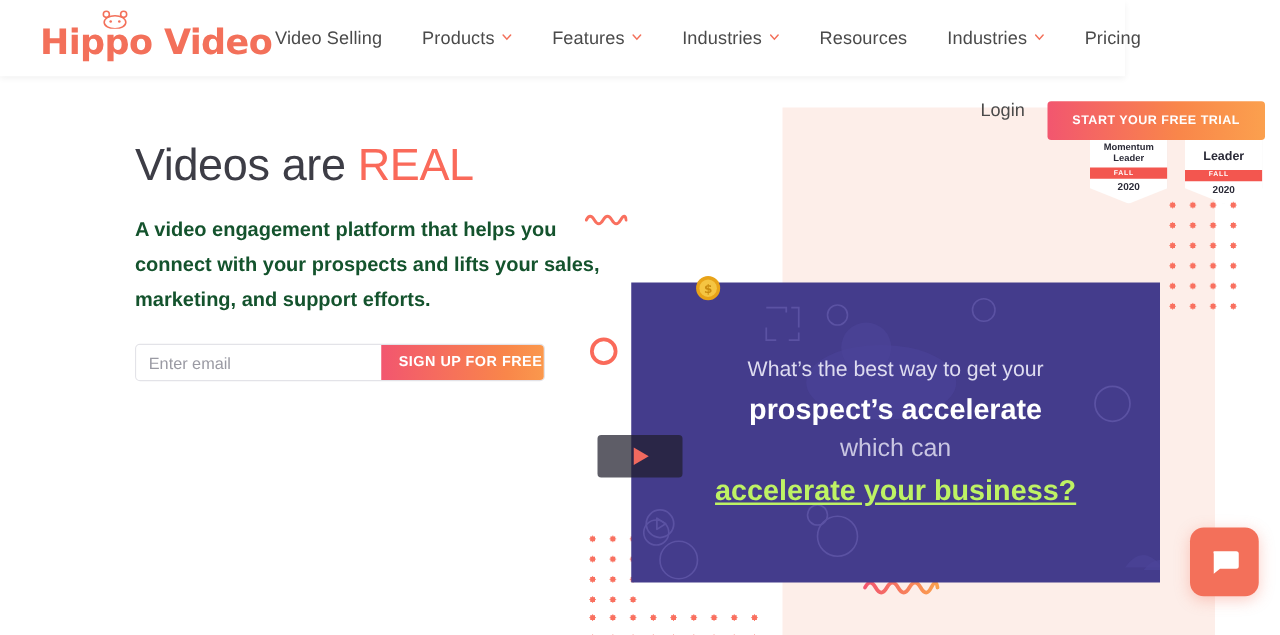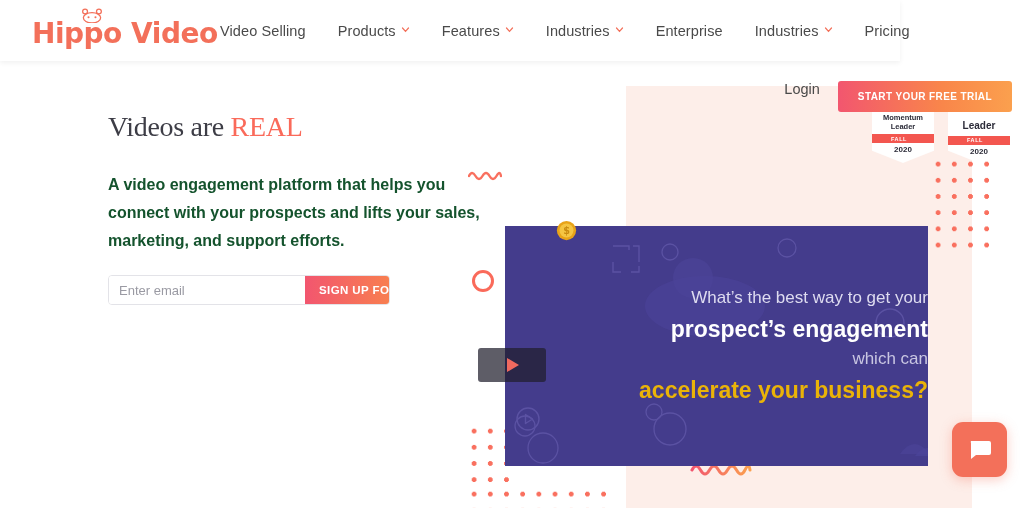--- a/index.html
+++ b/index.html
@@ -102,34 +102,34 @@
     letter-spacing:0.6px; padding:1.5px 0; margin:3px -4px 0 -4px;
     width:70px; position:relative; left:-4px;
   }
   .badge-year {
     font-size:8px; font-weight:bold; color:#2b2b38; margin-top:2px;
   }
 
   
   .headline {
     position:absolute; left:108px; top:50px;
-    font-size:28px; color:#3d3d46; font-weight:400;
+    font-size:36px; color:#3d3d46; font-weight:400;
     letter-spacing:-0.3px; white-space:nowrap;
-    font-family:Liberation Serif, serif;
+    font-family:Liberation Sans, sans-serif;
   }
   .headline .accent { color:#fa6a5a; }
   .subcopy {
     position:absolute; left:108px; top:110px; width:395px;
     font-size:16px; line-height:28px; color:#14532d;font-weight:bold;
   }
 
   
   .signup-form {
     position:absolute; left:108px; top:214px;
-    display:flex; width:282px; height:30px;
+    display:flex; width:328px; height:30px;
     border:1px solid #e3e3e8; border-radius:4px; overflow:hidden;
     background:#fff;
   }
   .email-input {
     flex:1; border:none; outline:none; padding:0 10px;
     font-size:13px; color:#53535c;
     font-family:"Liberation Sans", sans-serif;
     background:#fff;
   }
   .email-input::placeholder { color:#9a9aa3; }
@@ -167,27 +167,27 @@
 
   
   .video-card {
     position:absolute; left:505px; top:165px;
     width:423px; height:240px;
     background:#443c8c; overflow:hidden; z-index:20;
   }
   .vc-bg { position:absolute; inset:0; }
   .vc-text {
     position:absolute; inset:0; display:flex; flex-direction:column;
-    align-items:flex-end; justify-content:center; gap:2px;
+    align-items:center; justify-content:center; gap:2px;
     text-align:center; color:#fff;
   }
   .vc-l1 { font-size:17px; font-weight:400; color:#dedcf0; line-height:1.45; }
   .vc-l2 { font-size:23px; font-weight:bold; color:#fff; line-height:1.4; }
-  .vc-l3 { font-size:17px; font-weight:400; color:#c9c6e2; line-height:1.45; }
-  .vc-l4 { font-size:23px; font-weight:bold; color:#eab308; line-height:1.4; }
+  .vc-l3 { font-size:20px; font-weight:400; color:#c9c6e2; line-height:1.45; }
+  .vc-l4 { font-size:23px; font-weight:bold; color:#bef264; line-height:1.4;text-decoration:underline; }
   .play-overlay {
     position:absolute; left:50%; top:287px; transform:translateX(-50%);
     width:68px; height:34px; background:rgba(32,30,44,0.72);
     border-radius:3px; z-index:22;
     display:flex; align-items:center; justify-content:center;
   }
   .coin {
     position:absolute; left:556px; top:159px; width:21px; height:21px; z-index:24;
   }
 
@@ -232,21 +232,21 @@
           <path d="M2 4 L6 8.5 L10 4" fill="none" stroke="#f3705a" stroke-width="1.6" stroke-linecap="round"></path>
         </svg>
     </div>
     <div class="nav-item">
       <span>Industries</span>
       <svg class="chev" viewBox="0 0 12 12">
           <path d="M2 4 L6 8.5 L10 4" fill="none" stroke="#f3705a" stroke-width="1.6" stroke-linecap="round"></path>
         </svg>
     </div>
     <div class="nav-item">
-      <span>Enterprise</span>
+      <span>Resources</span>
     </div>
     <div class="nav-item">
       <span>Industries</span>
       <svg class="chev" viewBox="0 0 12 12">
           <path d="M2 4 L6 8.5 L10 4" fill="none" stroke="#f3705a" stroke-width="1.6" stroke-linecap="round"></path>
         </svg>
     </div>
     <div class="nav-item">
       <span>Pricing</span>
     </div>
@@ -337,21 +337,21 @@
       <path d="M14 358 m0 0" fill="none"></path>
       <ellipse cx="200" cy="80" rx="60" ry="30" fill="#4c449a" opacity="0.55"></ellipse>
       <circle cx="188" cy="52" r="20" fill="#4c449a" opacity="0.6"></circle>
       <path d="M410 230 q12 -16 26 0 z" fill="#4c449a" opacity="0.7"></path>
       <path d="M395 228 q14 -20 30 0 z" fill="#4c449a" opacity="0.6"></path>
       <circle cx="20" cy="200" r="10" fill="none" stroke="#5b52a3" stroke-width="1.3"></circle>
       <circle cx="38" cy="222" r="15" fill="none" stroke="#5b52a3" stroke-width="1.3"></circle>
     </svg>
     <div class="vc-text">
       <div class="vc-l1">What’s the best way to get your</div>
-      <div class="vc-l2">prospect’s engagement</div>
+      <div class="vc-l2">prospect’s accelerate</div>
       <div class="vc-l3">which can</div>
       <div class="vc-l4">accelerate your business?</div>
     </div>
     <svg style="position:absolute;left:10px;top:180px;" width="26" height="26" viewBox="0 0 26 26">
       <circle cx="13" cy="13" r="11" fill="none" stroke="#5b52a3" stroke-width="1.4"></circle>
       <path d="M10.5 8.5 L17.5 13 L10.5 17.5 Z" fill="none" stroke="#5b52a3" stroke-width="1.4" stroke-linejoin="round"></path>
     </svg>
   </div>
 
   <div class="play-overlay">

